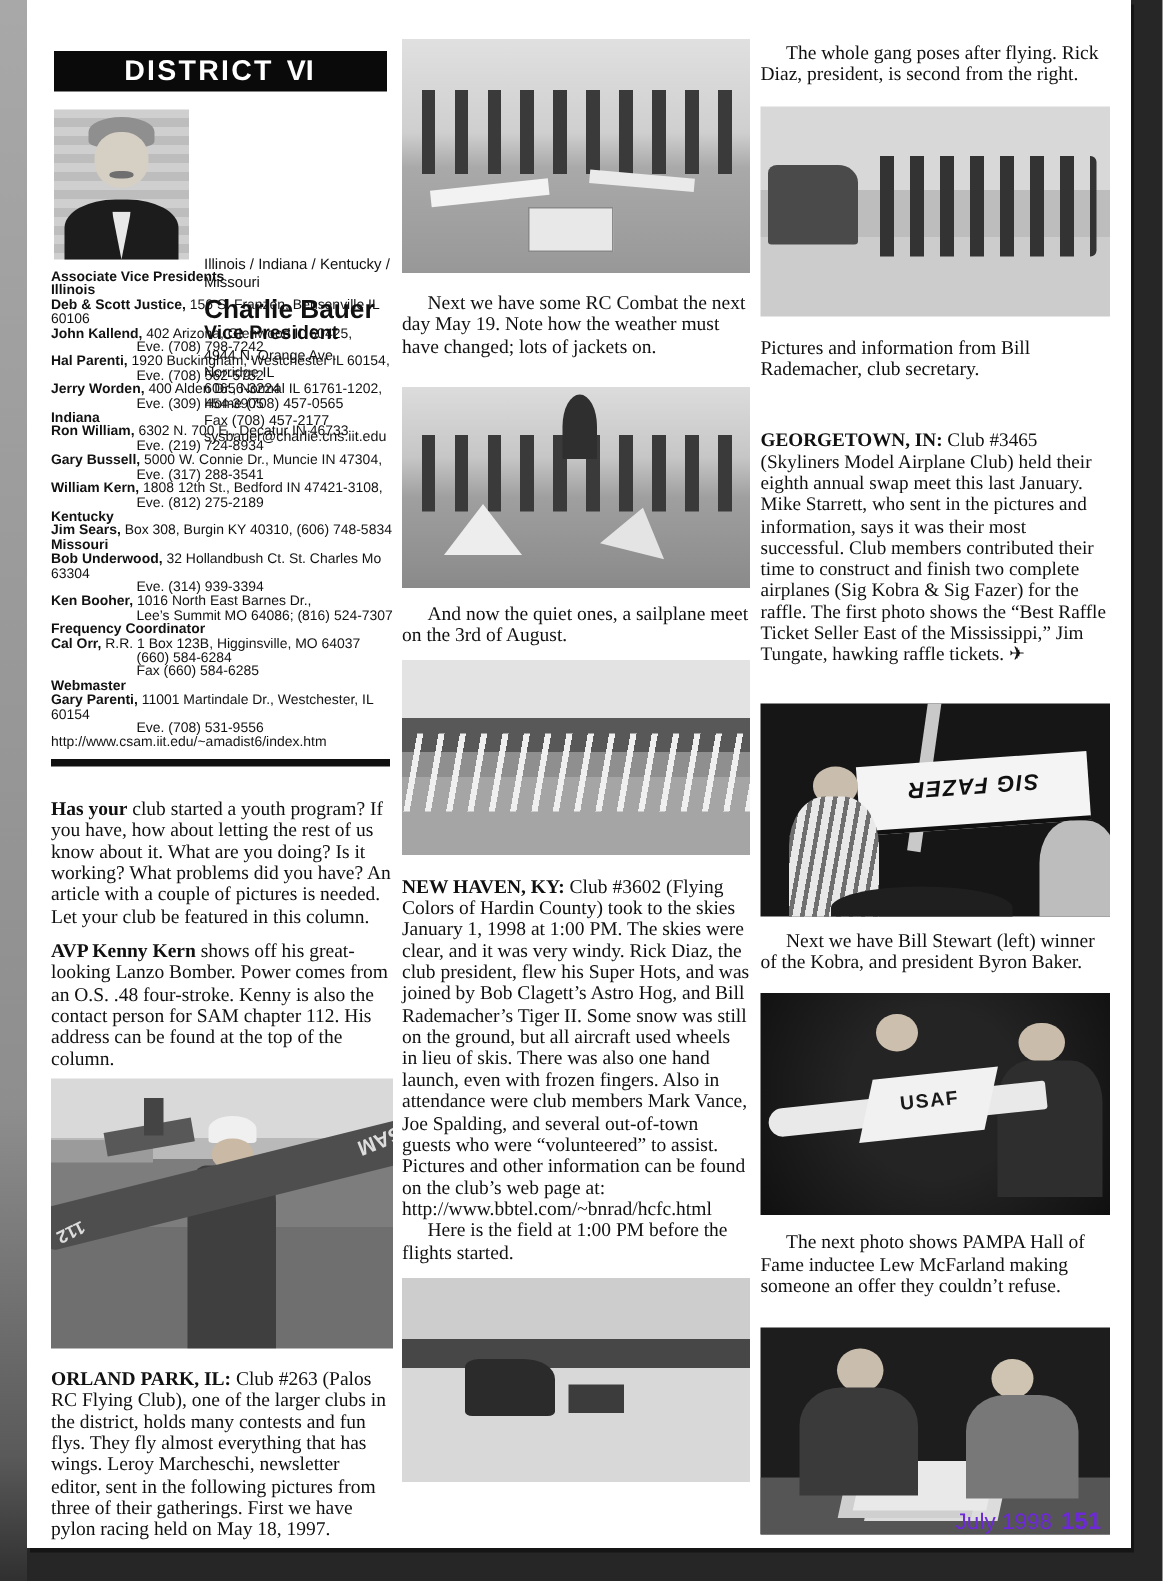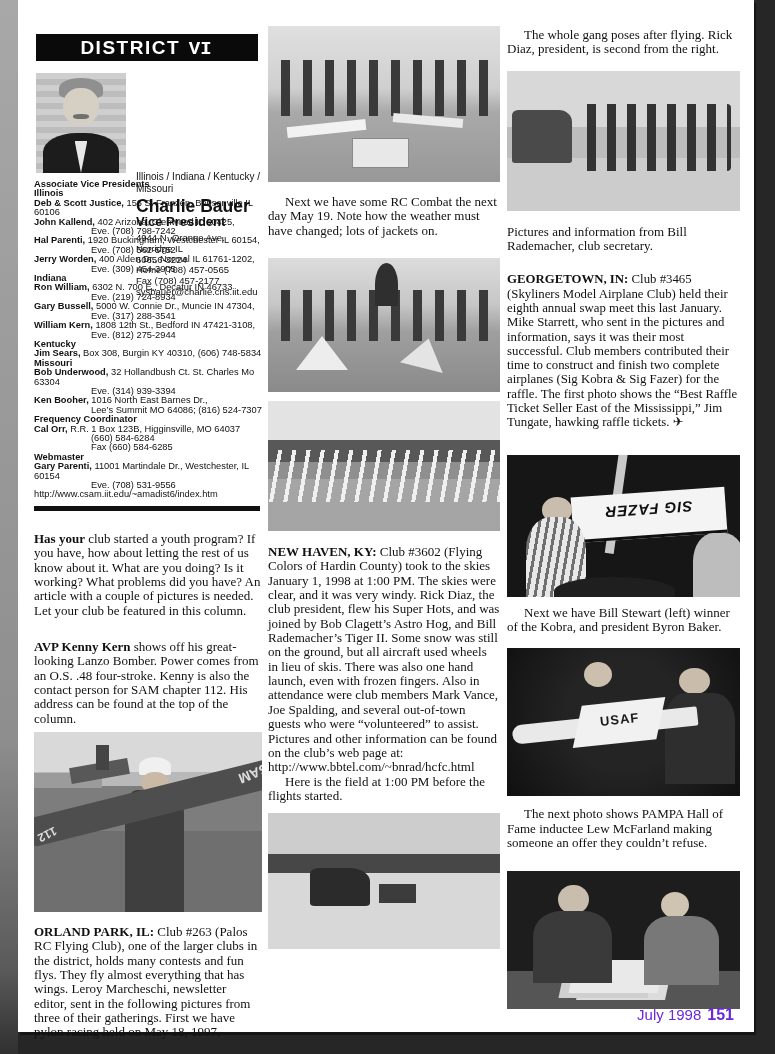--- a/index.html
+++ b/index.html
@@ -7,21 +7,21 @@
   .edge-left{position:absolute;left:0;top:0;width:18px;height:1054px;background:linear-gradient(180deg,#a8a8a8 0%,#8e8e8e 70%,#5a5a5a 92%,#303030 100%);}
   .page{position:absolute;left:18px;top:0;width:736px;height:1032px;background:#ffffff;box-shadow:2px 3px 0 #151515;}
   .col{position:absolute;}
   .col1{left:16px;top:34px;width:228px;}
   .col2{left:250px;top:26px;width:232px;}
   .col3{left:489px;top:20px;width:233px;}
 
   
   .masthead{margin-left:2px;width:222px;height:27px;background:#0a0a0a;color:#fff;text-align:center;
     font-family:"Liberation Sans",sans-serif;font-weight:bold;font-size:19px;line-height:27px;letter-spacing:1.5px;}
-  .masthead .numeral{font-family:Liberation Mono, monospace;letter-spacing:0;padding:0 2px;}
+  .masthead .numeral{font-family:Liberation Sans, sans-serif;letter-spacing:0;padding:0 2px;}
 
   
   .officer{position:relative;margin-top:10px;height:104px;}
   .portrait{position:absolute;left:2px;top:2px;width:90px;height:100px;}
   .officer-info{margin-left:102px;font-family:"Liberation Sans",sans-serif;}
   .regions{font-size:10px;line-height:11.5px;}
   .officer-name{font-size:17.5px;font-weight:bold;margin-top:3px;line-height:18px;}
   .officer-title{font-size:13px;font-weight:bold;line-height:14px;margin-bottom:4px;}
   .addr{font-size:9.5px;line-height:10.8px;}
 
@@ -29,31 +29,31 @@
   .avp{margin-top:5px;font-family:"Liberation Sans",sans-serif;font-size:9.3px;line-height:9.4px;}
   .avp-heading{font-weight:bold;}
   .avp-line b{font-weight:bold;}
   .avp-line.indent{padding-left:57px;}
   .rule{margin-top:6px;width:226px;height:5px;background:#101010;}
 
   
   .bt{font-size:13px;line-height:14.35px;margin:0;}
   .bt b{font-weight:bold;}
   .p1{margin-top:21px;}
-  .p2{margin-top:22px;}
+  .p2{margin-top:9px;}
   .p3{margin-top:13px;}
   .indent-first{text-indent:17px;}
   .url-line{display:block;}
 
   .c2cap1{margin-top:13px;}
   .c2cap2{margin-top:10px;}
   .c2para{margin-top:14px;}
   .c3cap1{margin-top:8px;}
   .c3cap2{margin-top:14px;}
-  .c3para{margin-top:19px;font-size:12.8px;line-height:14.3px;}
+  .c3para{margin-top:33px;font-size:12.8px;line-height:14.3px;}
   .c3cap3{margin-top:9px;}
   .c3cap4{margin-top:11px;}
 
   
   .photo{position:relative;overflow:hidden;background:#b9b9b9;}
   .photo>div,.photo>span{position:absolute;}
   .ph-c1{width:228px;height:180px;margin-top:6px;}
   .ph-c2-1{width:232px;height:156px;}
   .ph-c2-2{width:232px;height:134px;margin-top:20px;}
   .ph-c2-3{width:232px;height:130px;margin-top:9px;}
@@ -178,21 +178,21 @@
           <div class="avp-line"><b>Hal Parenti,</b><span> 1920 Buckingham, Westchester IL 60154,</span></div>
           <div class="avp-line indent"><span>Eve. (708) 562-5752</span></div>
           <div class="avp-line"><b>Jerry Worden,</b><span> 400 Alden Dr., Normal IL 61761-1202,</span></div>
           <div class="avp-line indent"><span>Eve. (309) 454-3905</span></div>
           <div class="avp-line"><b>Indiana</b></div>
           <div class="avp-line"><b>Ron William,</b><span> 6302 N. 700 E., Decatur IN 46733</span></div>
           <div class="avp-line indent"><span>Eve. (219) 724-8934</span></div>
           <div class="avp-line"><b>Gary Bussell,</b><span> 5000 W. Connie Dr., Muncie IN 47304,</span></div>
           <div class="avp-line indent"><span>Eve. (317) 288-3541</span></div>
           <div class="avp-line"><b>William Kern,</b><span> 1808 12th St., Bedford IN 47421-3108,</span></div>
-          <div class="avp-line indent"><span>Eve. (812) 275-2944</span></div>
+          <div class="avp-line indent"><span>Eve. (812) 275-2189</span></div>
           <div class="avp-line"><b>Kentucky</b></div>
           <div class="avp-line"><b>Jim Sears,</b><span> Box 308, Burgin KY 40310, (606) 748-5834</span></div>
           <div class="avp-line"><b>Missouri</b></div>
           <div class="avp-line"><b>Bob Underwood,</b><span> 32 Hollandbush Ct. St. Charles Mo 63304</span></div>
           <div class="avp-line indent"><span>Eve. (314) 939-3394</span></div>
           <div class="avp-line"><b>Ken Booher,</b><span> 1016 North East Barnes Dr.,</span></div>
           <div class="avp-line indent"><span>Lee’s Summit MO 64086; (816) 524-7307</span></div>
           <div class="avp-line"><b>Frequency Coordinator</b></div>
           <div class="avp-line"><b>Cal Orr,</b><span> R.R. 1 Box 123B, Higginsville, MO 64037</span></div>
           <div class="avp-line indent"><span>(660) 584-6284</span></div>
@@ -236,20 +236,21 @@
 
     <p class="bt indent-first c2cap1">Next we have some RC Combat the next day May 19. Note how the weather must have changed; lots of jackets on.</p>
 
     <div class="photo p-c2-2 ph-c2-2" aria-label="RC Combat fliers in jackets posing with their planes">
       <div class="crowd"></div>
       <div class="fin"></div>
       <div class="triA"></div>
       <div class="triB"></div>
     </div>
 
+    <p class="bt indent-first c2cap2">And now the quiet ones, a sailplane meet on the 3rd of August.</p>
 
     <div class="photo p-c2-3 ph-c2-3" aria-label="Sailplanes lined up on the field at the August meet">
       <div class="sails"></div>
     </div>
 
     <p class="bt c2para"><b>NEW HAVEN, KY:</b><span> Club #3602 (Flying Colors of Hardin County) took to the skies January 1, 1998 at 1:00 PM. The skies were clear, and it was very windy. Rick Diaz, the club president, flew his Super Hots, and was joined by Bob Clagett’s Astro Hog, and Bill Rademacher’s Tiger II. Some snow was still on the ground, but all aircraft used wheels in lieu of skis. There was also one hand launch, even with frozen fingers. Also in attendance were club members Mark Vance, Joe Spalding, and several out-of-town guests who were “volunteered” to assist. Pictures and other information can be found on the club’s web page at:</span><span class="url-line">http://www.bbtel.com/~bnrad/hcfc.html</span></p>
     <p class="bt indent-first">Here is the field at 1:00 PM before the flights started.</p>
 
     <div class="photo p-c2-4 ph-c2-4" aria-label="The snowy flying field at 1:00 PM before the flights started">
       <div class="tractor"></div>

